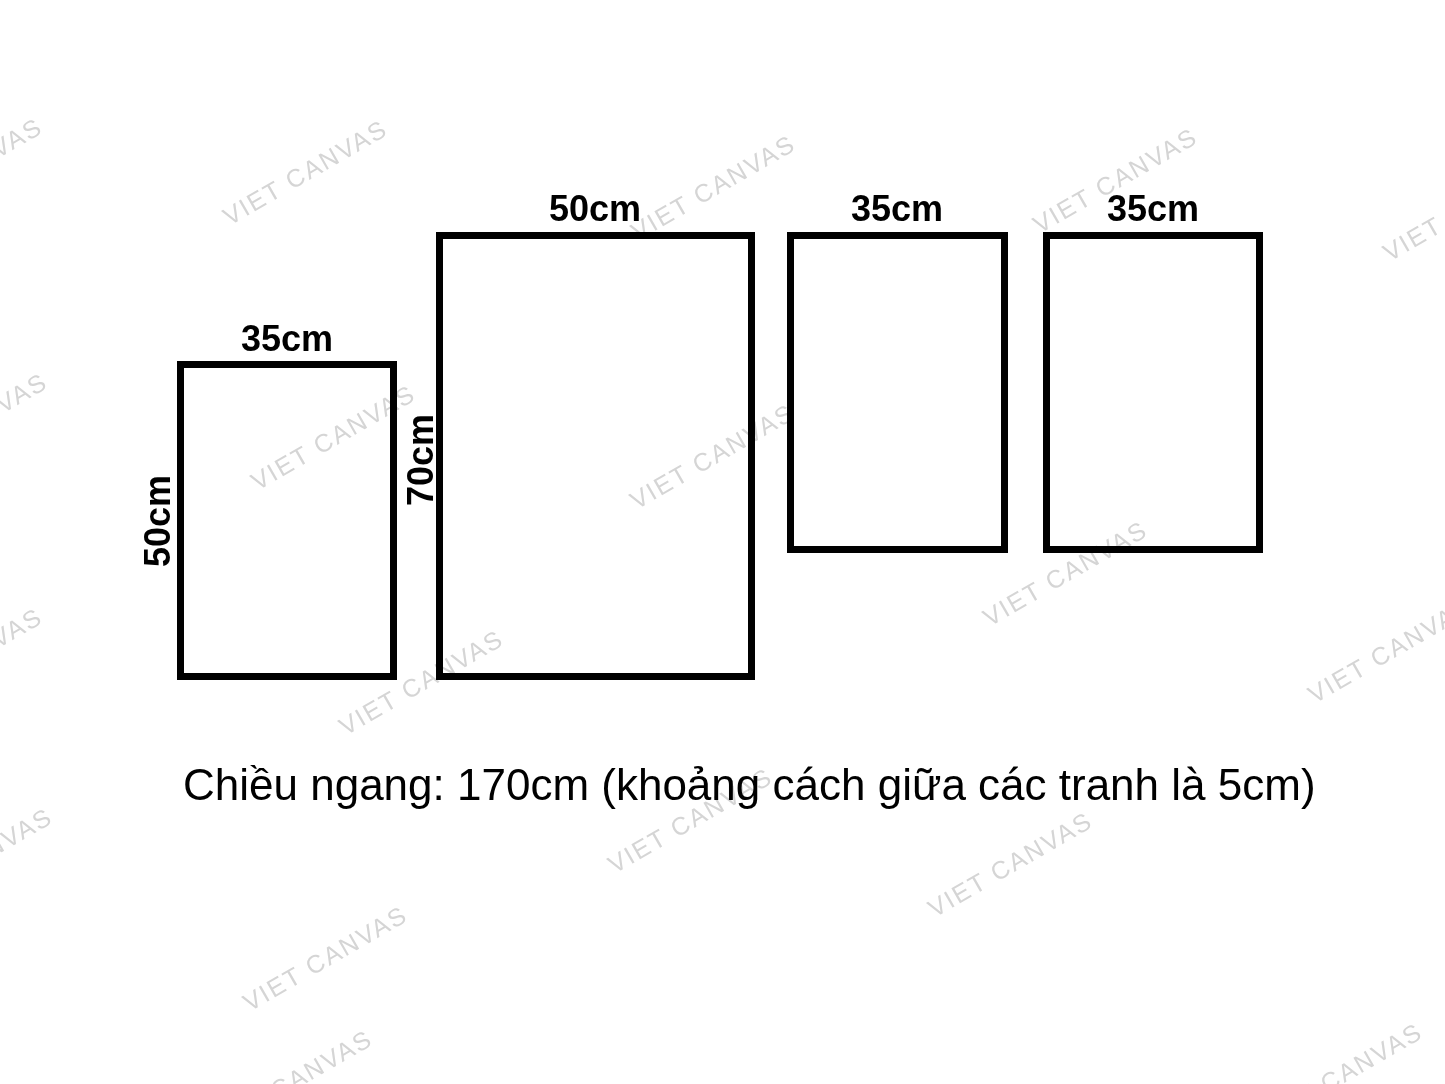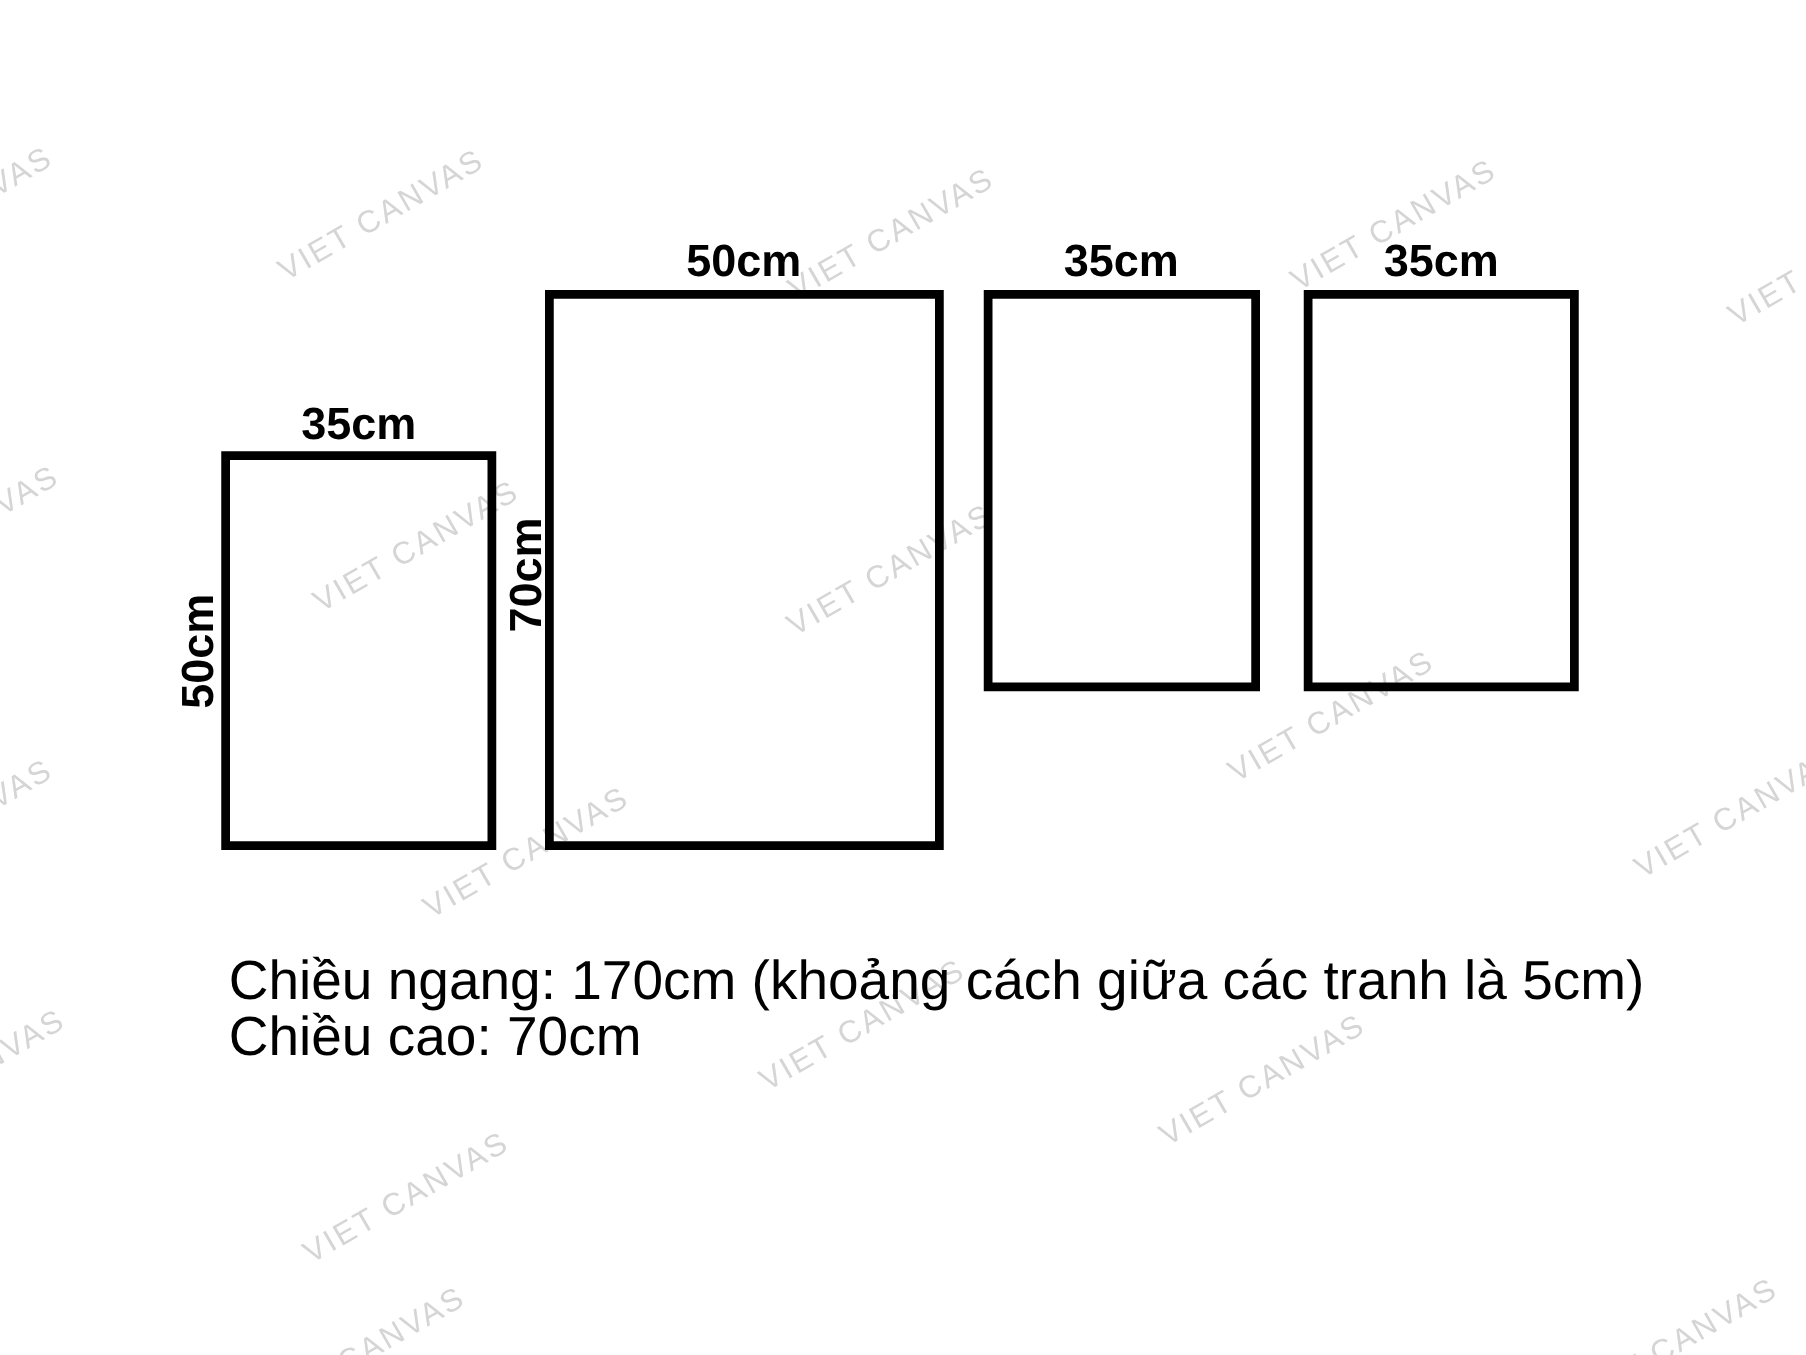--- a/index.html
+++ b/index.html
@@ -61,16 +61,15 @@
   <div class="dim" style="left:207px;top:320px">35cm</div>
   <div class="dim" style="left:515px;top:190px">50cm</div>
   <div class="dim" style="left:817px;top:190px">35cm</div>
   <div class="dim" style="left:1073px;top:190px">35cm</div>
 
   <div class="dim vert" style="left:98px;top:502px">50cm</div>
   <div class="dim vert" style="left:361px;top:441px">70cm</div>
 
   <div class="notes">
     <div>Chiều ngang: 170cm (khoảng cách giữa các tranh là 5cm)</div>
-    <div>Chiều cao: 70cm</div>
   </div>
 
 </div>
 
 </body></html>

